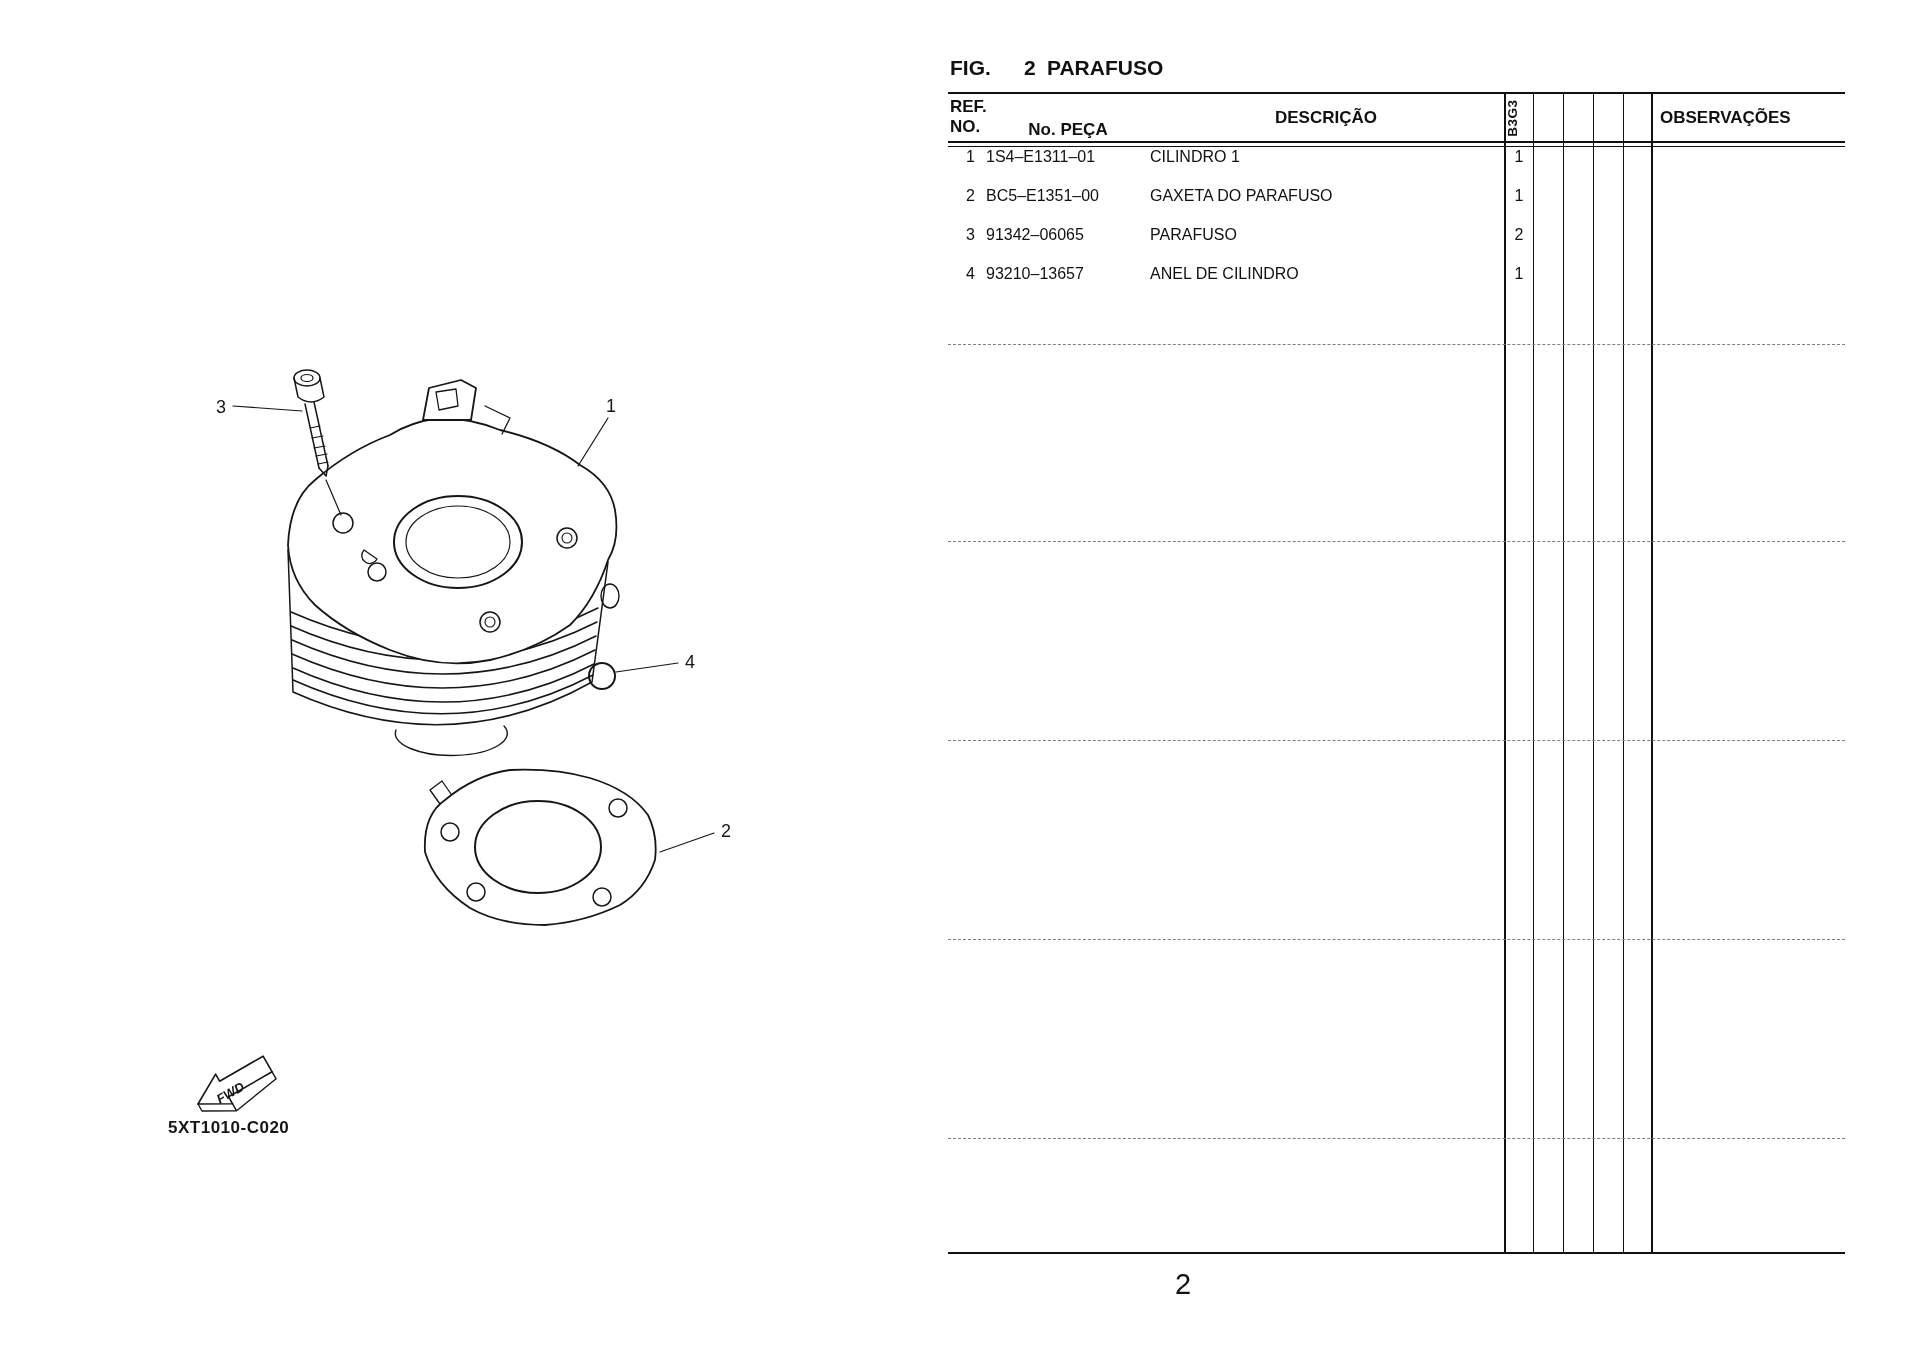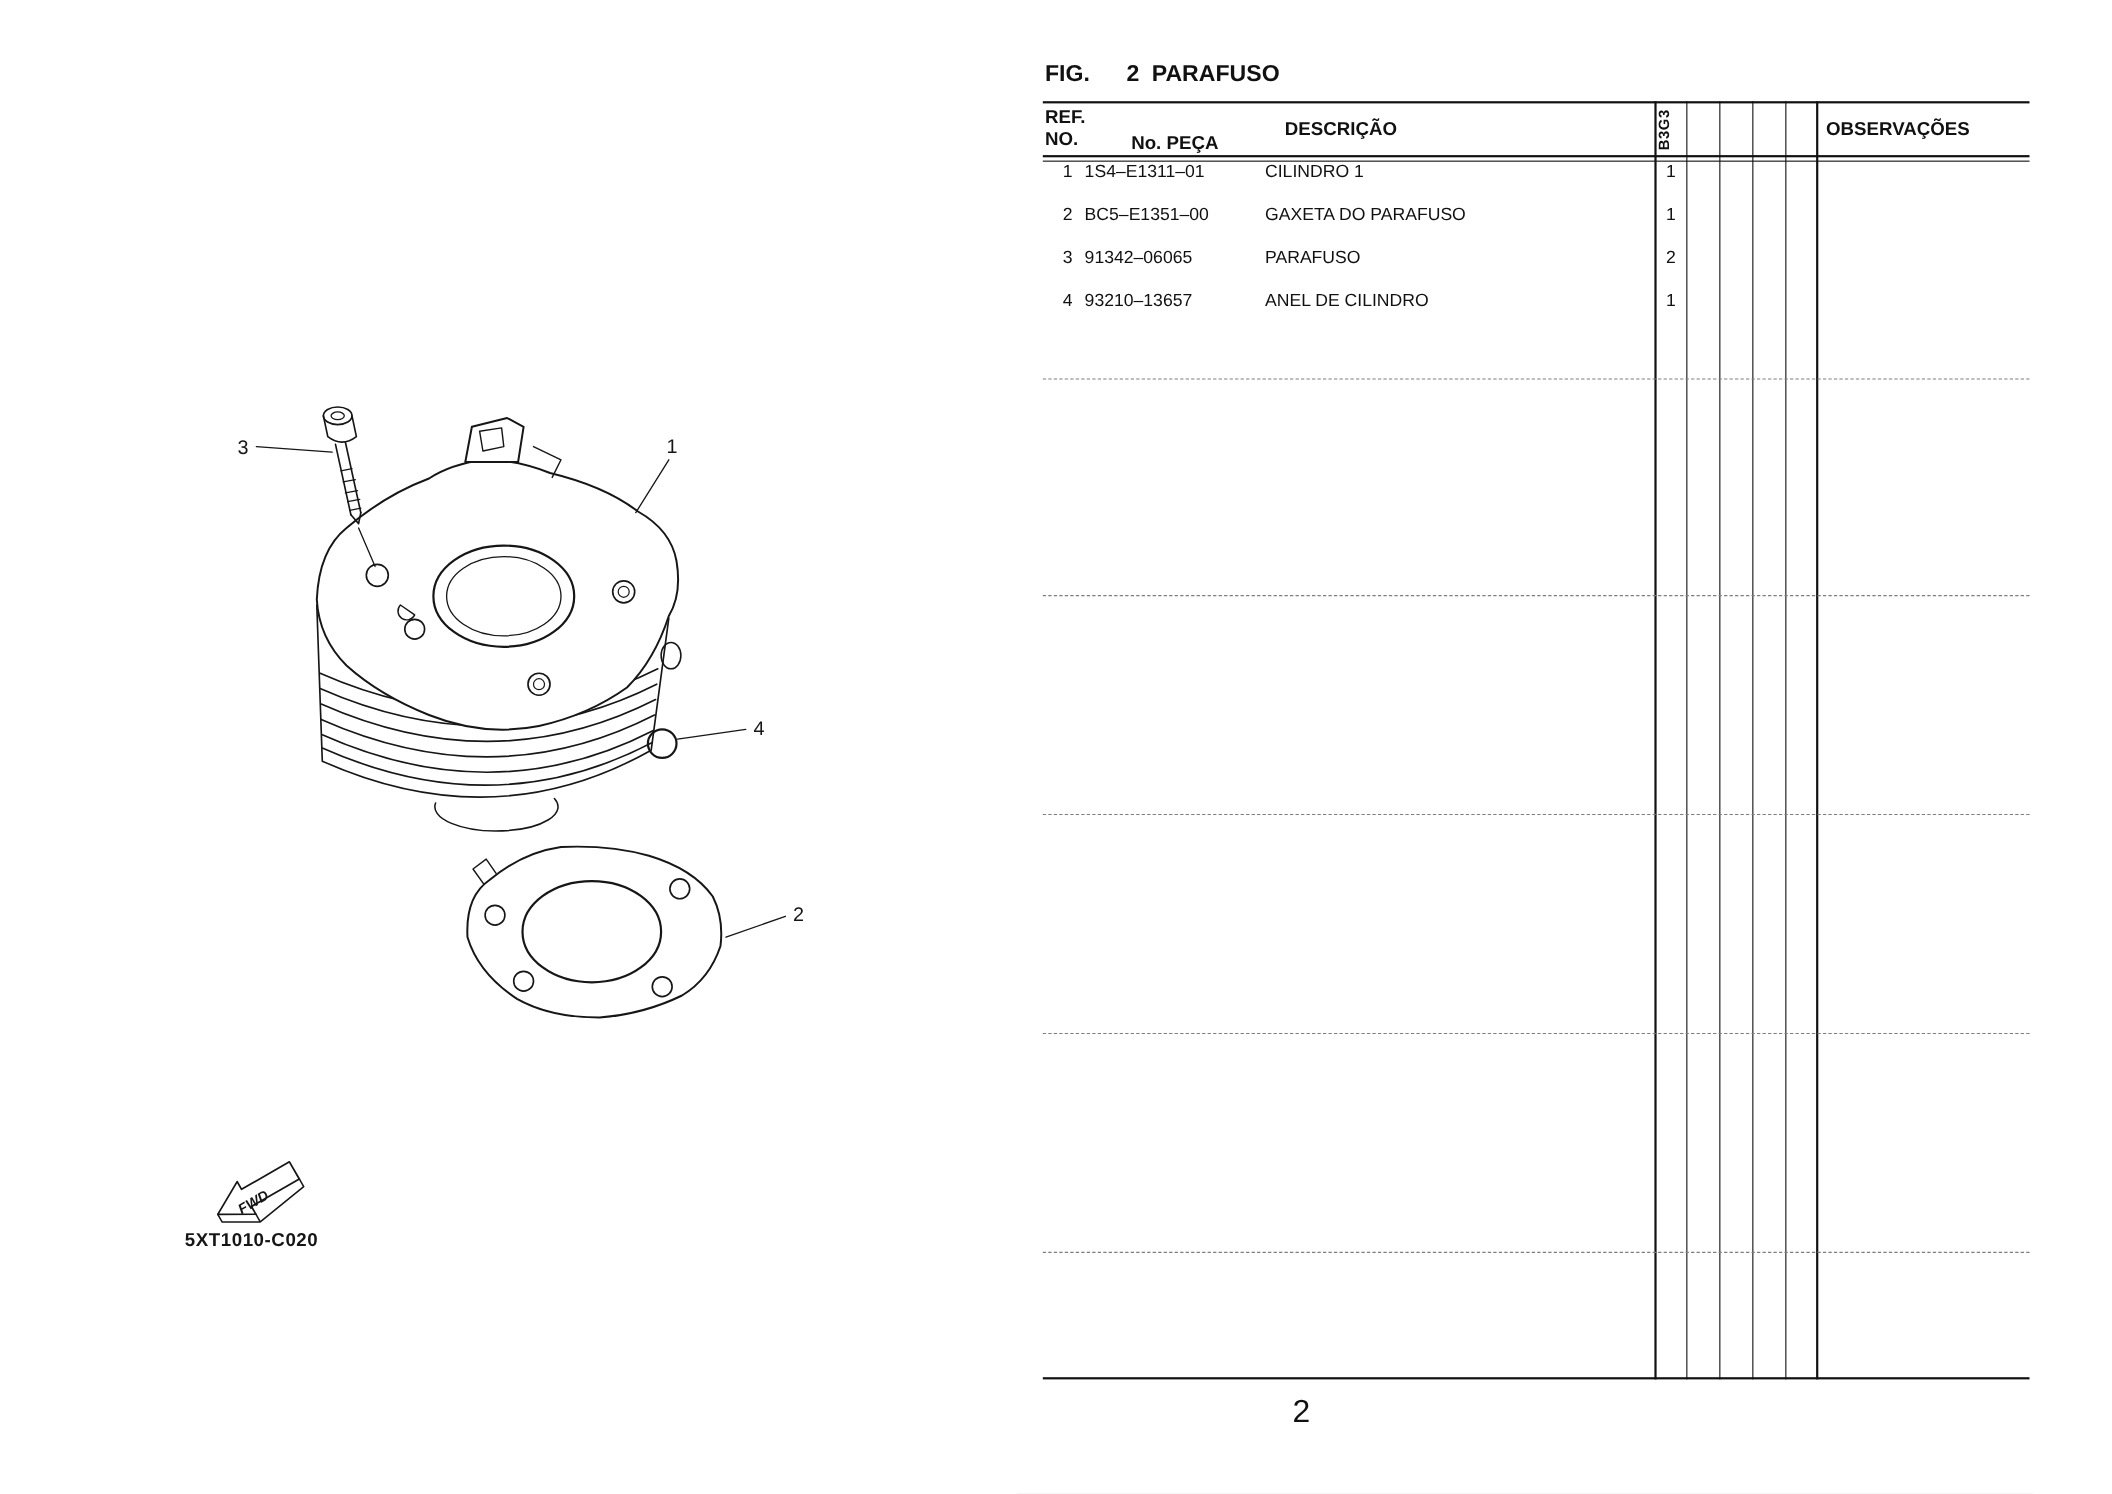--- a/index.html
+++ b/index.html
@@ -13,21 +13,21 @@
   .fig-title .t2{position:absolute;left:74px;top:0;}
   .fig-title .t3{position:absolute;left:97px;top:0;}
   
   .hline{position:absolute;background:#111;}
   .vline{position:absolute;background:#111;}
   .dashline{position:absolute;height:0;border-top:1.5px dashed #7e7e7e;}
   
   .th{position:absolute;font-weight:bold;font-size:17px;line-height:20px;}
   .th-ref{left:950px;top:97px;}
   .th-part{left:1000px;top:120px;width:136px;text-align:center;}
-  .th-desc{left:1168px;top:108px;width:184px;}
+  .th-desc{left:1234px;top:108px;width:184px;text-align:center;}
   .th-obs{left:1660px;top:108px;width:178px;text-align:left;}
   .th-code{
     position:absolute;left:1484px;top:104px;width:70px;height:28px;
     font-weight:bold;font-size:13.5px;text-align:center;
     transform:rotate(-90deg);transform-origin:center center;letter-spacing:0.5px;
   }
   
   .trow{position:absolute;left:0;top:0;width:1920px;height:20px;font-size:16px;}
   .trow .c-ref {position:absolute;left:940px;width:35px;text-align:right;}
   .trow .c-part{position:absolute;left:986px;}

